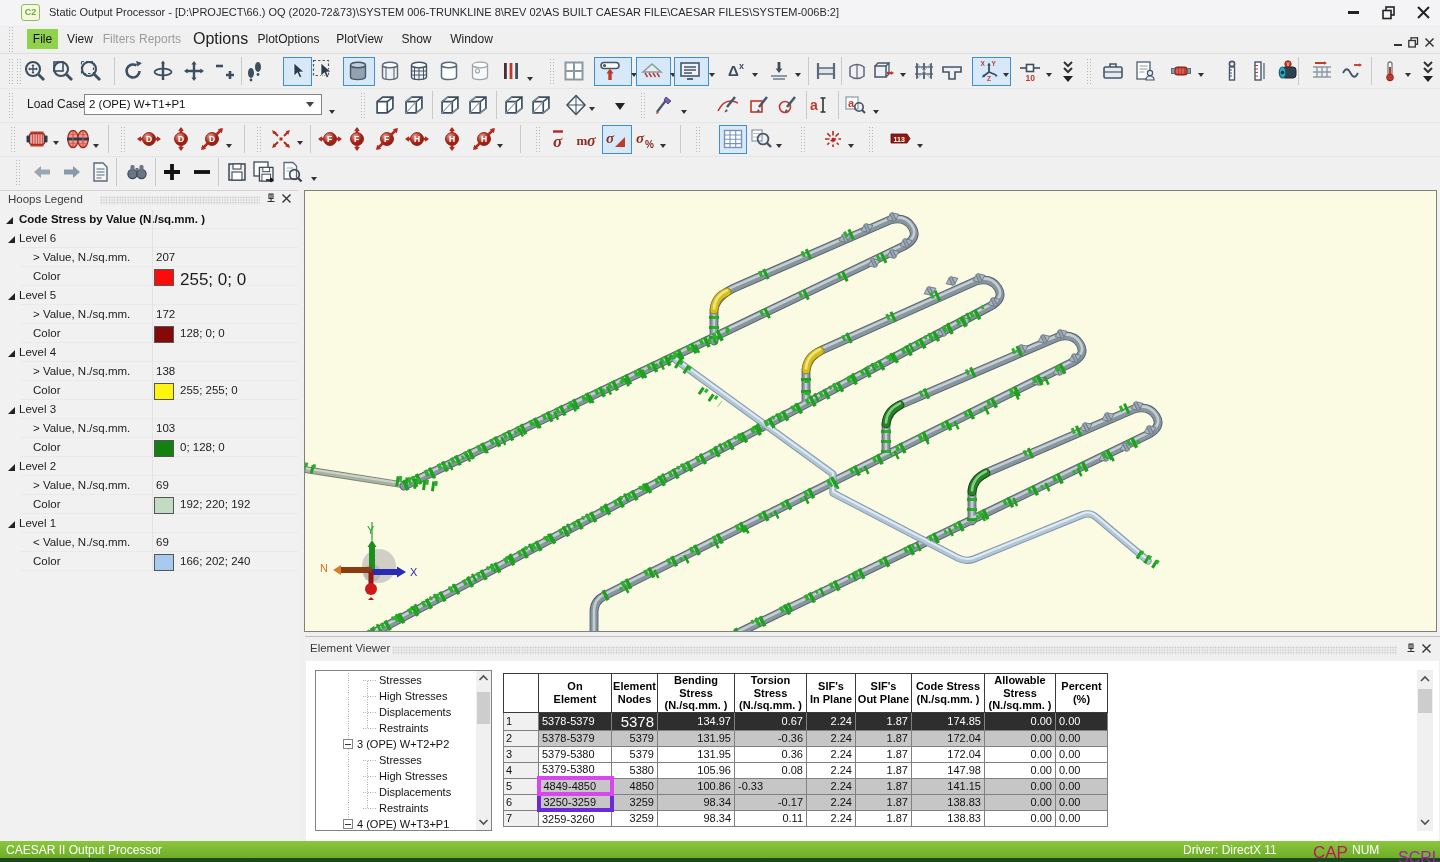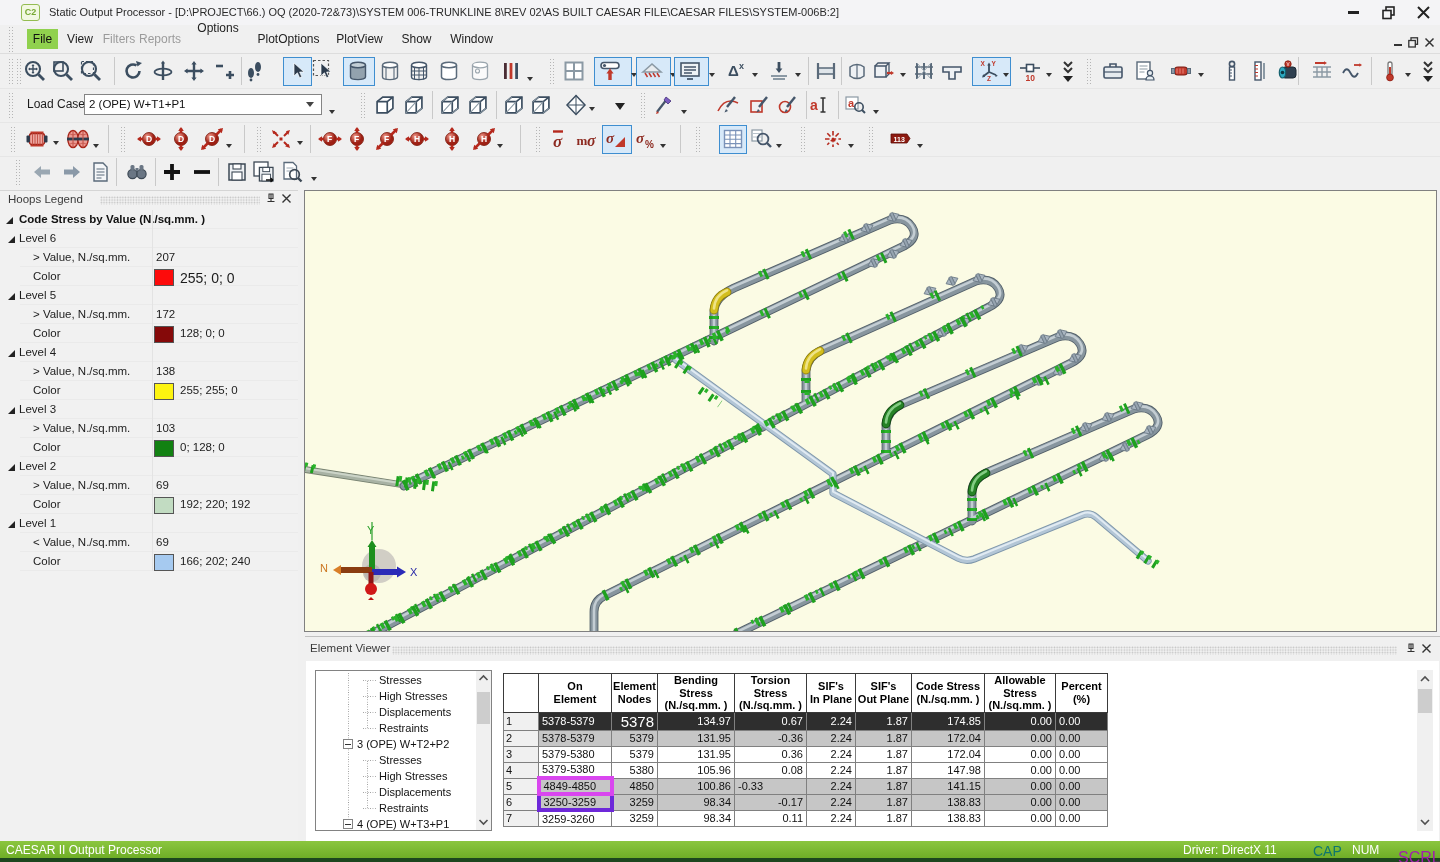--- a/index.html
+++ b/index.html
@@ -14,21 +14,21 @@
   </svg>
 <svg style="position:absolute;left:1416px;top:5px" width="15" height="15">
     <path d="M2 2l11 11M13 2L2 13" stroke="#222" stroke-width="2"></path>
   </svg>
 <div class="abs" style="left:0;top:25px;width:1440px;height:28px;background:#f0f0f0"></div>
 <div style="position:absolute;left:8px;top:26px;width:5px;height:26px;background-image:radial-gradient(#b5b5b5 0.9px, transparent 1px);background-size:3px 3px"></div>
 <div class="abs" style="left:27px;top:29px;width:31px;height:20px;line-height:20px;text-align:center;font-size:12px;color:#111;background:#90d14e;">File</div>
 <div class="abs" style="left:63px;top:29px;width:34px;height:20px;line-height:20px;text-align:center;font-size:12px;color:#222;">View</div>
 <div class="abs" style="left:101px;top:29px;width:36px;height:20px;line-height:20px;text-align:center;font-size:12px;color:#9b9b9b;">Filters</div>
 <div class="abs" style="left:139px;top:29px;width:42px;height:20px;line-height:20px;text-align:center;font-size:12px;color:#9b9b9b;">Reports</div>
-<div class="abs" style="left:193px;top:18px;width:50px;height:20px;line-height:20px;text-align:center;font-size:12px;color:#222;">Options</div>
+<div class="abs" style="left:193px;top:29px;width:50px;height:20px;line-height:20px;text-align:center;font-size:16px;color:#222;">Options</div>
 <div class="abs" style="left:253px;top:29px;width:71px;height:20px;line-height:20px;text-align:center;font-size:12px;color:#222;">PlotOptions</div>
 <div class="abs" style="left:333px;top:29px;width:53px;height:20px;line-height:20px;text-align:center;font-size:12px;color:#222;">PlotView</div>
 <div class="abs" style="left:398px;top:29px;width:37px;height:20px;line-height:20px;text-align:center;font-size:12px;color:#222;">Show</div>
 <div class="abs" style="left:446px;top:29px;width:51px;height:20px;line-height:20px;text-align:center;font-size:12px;color:#222;">Window</div>
 <div class="abs" style="left:1394px;top:44px;width:8px;height:2px;background:#333"></div>
 <svg style="position:absolute;left:1408px;top:37px" width="11" height="11">
     <rect x="3" y="0.8" width="6.5" height="6.5" fill="none" stroke="#333" stroke-width="1.3"></rect>
     <rect x="0.8" y="3.5" width="6.5" height="6.5" fill="#f0f0f0" stroke="#333" stroke-width="1.3"></rect>
   </svg>
 <svg style="position:absolute;left:1424px;top:37px" width="11" height="11">
@@ -599,21 +599,21 @@
 <svg class="abs" style="left:8px;top:236.0px" width="8" height="8">
     <path d="M7 0v7H0z" fill="#222"></path>
   </svg>
 <div class="abs" style="left:19px;top:232.0px;font-size:11.5px;color:#1c1c1c">Level 6</div>
 <div class="abs" style="left:20px;top:266.0px;width:278px;height:1px;background:#eaeaea"></div>
 <div class="abs" style="left:33px;top:251.0px;font-size:11.5px;color:#1c1c1c">&gt; Value, N./sq.mm.</div>
 <div class="abs" style="left:156px;top:251.0px;font-size:11.5px;color:#1c1c1c">207</div>
 <div class="abs" style="left:20px;top:285.0px;width:278px;height:1px;background:#eaeaea"></div>
 <div class="abs" style="left:33px;top:270.0px;font-size:11.5px;color:#1c1c1c">Color</div>
 <div class="abs" style="left:154px;top:269.0px;width:18px;height:15px;background:#fd0b0b;border:1px solid #555"></div>
-<div class="abs" style="left:180px;top:270.0px;font-size:14px;color:#1c1c1c">255; 0; 0</div>
+<div class="abs" style="left:180px;top:270.0px;font-size:17px;color:#1c1c1c">255; 0; 0</div>
 <div class="abs" style="left:20px;top:304.0px;width:278px;height:1px;background:#eaeaea"></div>
 <svg class="abs" style="left:8px;top:293.0px" width="8" height="8">
     <path d="M7 0v7H0z" fill="#222"></path>
   </svg>
 <div class="abs" style="left:19px;top:289.0px;font-size:11.5px;color:#1c1c1c">Level 5</div>
 <div class="abs" style="left:20px;top:323.0px;width:278px;height:1px;background:#eaeaea"></div>
 <div class="abs" style="left:33px;top:308.0px;font-size:11.5px;color:#1c1c1c">&gt; Value, N./sq.mm.</div>
 <div class="abs" style="left:156px;top:308.0px;font-size:11.5px;color:#1c1c1c">172</div>
 <div class="abs" style="left:20px;top:342.0px;width:278px;height:1px;background:#eaeaea"></div>
 <div class="abs" style="left:33px;top:327.0px;font-size:11.5px;color:#1c1c1c">Color</div>
@@ -1009,14 +1009,14 @@
     <path d="M4 10l4-4 4 4" fill="none" stroke="#505050" stroke-width="1.6"></path>
   </svg>
 <svg style="position:absolute;left:1417px;top:814px" width="16" height="16">
     <path d="M4 6l4 4 4-4" fill="none" stroke="#505050" stroke-width="1.6"></path>
   </svg>
 <div class="abs" style="left:1418px;top:689px;width:14px;height:24px;background:#cdcdcd"></div>
 <div class="abs" style="left:0;top:841px;width:1440px;height:17px;background:linear-gradient(#8bc63f,#6fae27)"></div>
 <div class="abs" style="left:0;top:858px;width:1440px;height:4px;background:#1c461e"></div>
 <div class="abs" style="left:6px;top:843px;font-size:12px;color:#fff">CAESAR II Output Processor</div>
 <div class="abs" style="left:1183px;top:843px;font-size:12px;color:#fff">Driver: DirectX 11</div>
-<div class="abs" style="left:1313px;top:843px;font-size:14px;color:#0f766e">CAP</div>
+<div class="abs" style="left:1313px;top:843px;font-size:17px;color:#be185d">CAP</div>
 <div class="abs" style="left:1352px;top:843px;font-size:12px;color:#fff">NUM</div>
 <div class="abs" style="left:1398px;top:849px;font-size:16px;color:#a21caf">SCRL</div>
 </body></html>

